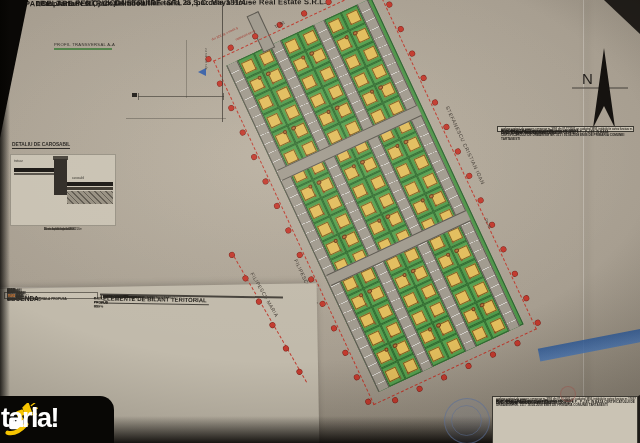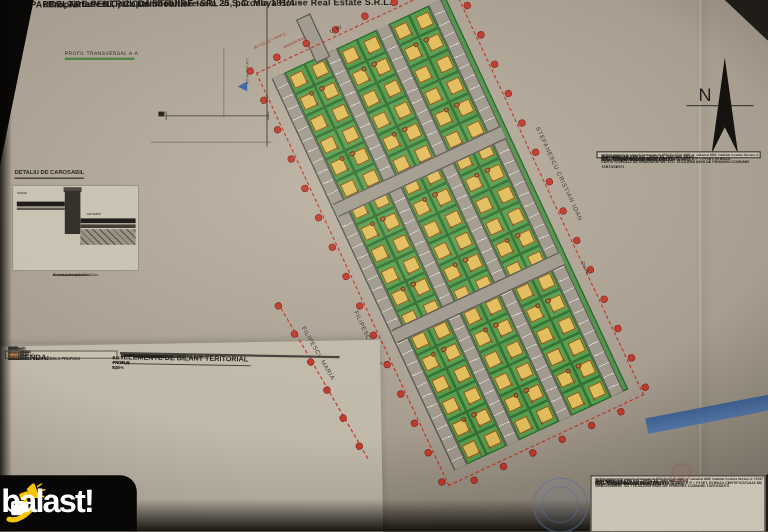--- a/index.html
+++ b/index.html
@@ -922,15 +922,15 @@
       <circle cx="9" cy="20.5" r="1" fill="#1a1a1a"></circle>
       <circle cx="12.5" cy="20.5" r="1" fill="#1a1a1a"></circle>
       <path d="M3,35 Q13,38 25,25" stroke="#f6c400" stroke-width="5" fill="none" stroke-linecap="round"></path>
       <g transform="rotate(-20 22 10)">
         <rect x="13" y="7" width="9" height="7" rx="1.5" fill="#f6c400"></rect>
         <polygon points="22,5 31,1 31,18 22,14" fill="#f6c400"></polygon>
         <rect x="15" y="14" width="3.5" height="5" fill="#f6c400"></rect>
       </g>
       <path d="M31,3 L35,0 M33,7 L38,6 M33,11 L37,13" stroke="#f6c400" stroke-width="1.6" stroke-linecap="round"></path>
     </svg>
-    <span class="zb-text">balast!</span>
+    <span class="zb-text">tarla!</span>
   </div>
 </div>
 
 </body></html>

